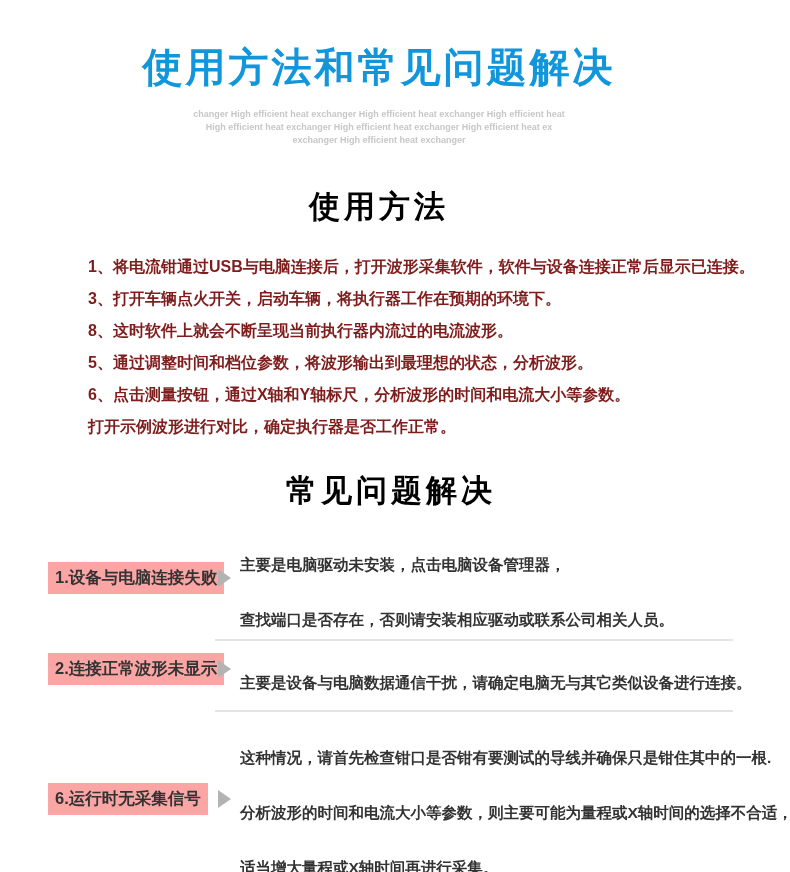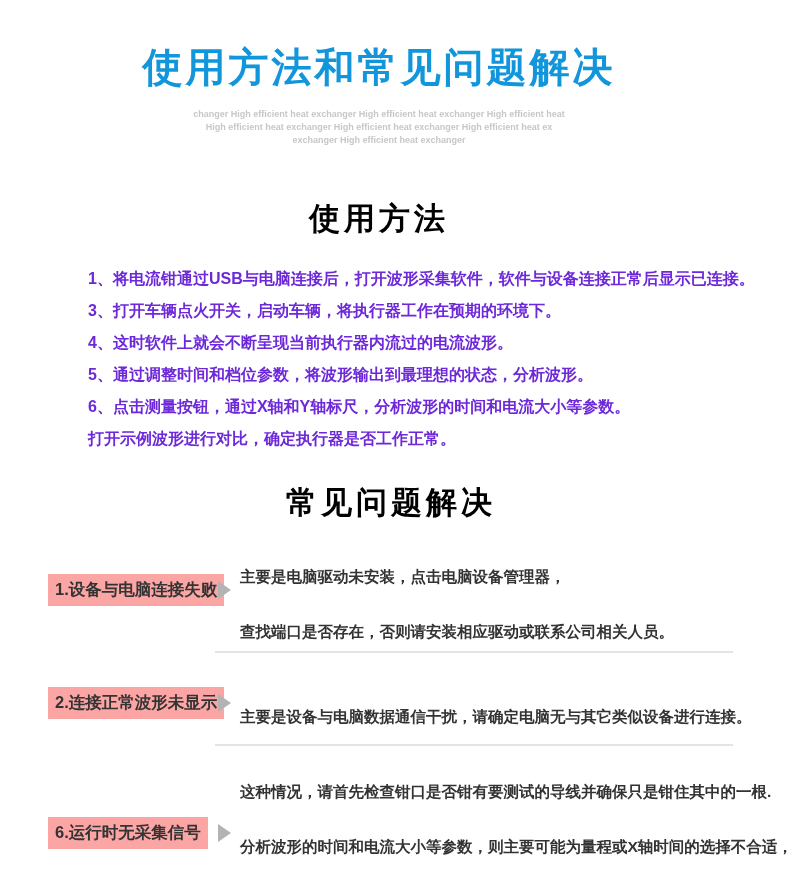--- a/index.html
+++ b/index.html
@@ -31,44 +31,44 @@
   }
 
   .section-heading {
     text-align: center;
     font-size: 31px;
     font-weight: bold;
     letter-spacing: 4px;
     color: #000000;
     line-height: 40px;
   }
-  .usage-heading { margin-top: 52px; }
+  .usage-heading { margin-top: 40px; }
   .faq-heading { margin-top: 34px; padding-left: 24px; }
 
   .steps {
     margin: 30px 40px 0 88px;
   }
   .step, .note {
     font-size: 16px;
     font-weight: 600;
-    color: #6d28d9;
+    color: #7f1d1d;
     line-height: 20px;
     margin-bottom: 12px;
     white-space: nowrap;
   }
 
   .faq { margin-top: 12px; }
   .faq-row {
     display: flex;
     align-items: center;
     margin-left: 48px;
     margin-right: 30px;
   }
   .faq-row.row-1 { padding-bottom: 6px; }
-  .faq-row.row-2 { padding-top: 22px; padding-bottom: 14px; }
+  .faq-row.row-2 { padding-bottom: 14px; }
   .faq-row.row-3 { padding-top: 4px; padding-bottom: 4px; }
 
   .faq-label-col { width: 170px; flex: 0 0 170px; }
   .faq-label {
     display: inline-block;
     background: #fca5a5;
     color: #333333;
     font-size: 16.5px;
     font-weight: bold;
     padding: 5px 7px;
@@ -107,21 +107,21 @@
     <div>changer  High efficient heat exchanger  High efficient heat exchanger  High efficient heat</div>
     <div>High efficient heat exchanger  High efficient heat exchanger  High efficient heat ex</div>
     <div>exchanger High efficient heat exchanger</div>
   </div>
 
   <div class="section-heading usage-heading">使用方法</div>
 
   <div class="steps">
     <div class="step">1、将电流钳通过USB与电脑连接后，打开波形采集软件，软件与设备连接正常后显示已连接。</div>
     <div class="step">3、打开车辆点火开关，启动车辆，将执行器工作在预期的环境下。</div>
-    <div class="step">4、这时软件上就会不断呈现当前执行器内流过的电流波形。</div>
+    <div class="step">8、这时软件上就会不断呈现当前执行器内流过的电流波形。</div>
     <div class="step">5、通过调整时间和档位参数，将波形输出到最理想的状态，分析波形。</div>
     <div class="step">6、点击测量按钮，通过X轴和Y轴标尺，分析波形的时间和电流大小等参数。</div>
     <div class="note">打开示例波形进行对比，确定执行器是否工作正常。</div>
   </div>
 
   <div class="section-heading faq-heading">常见问题解决</div>
 
   <div class="faq">
 
     <div class="faq-row row-1">

